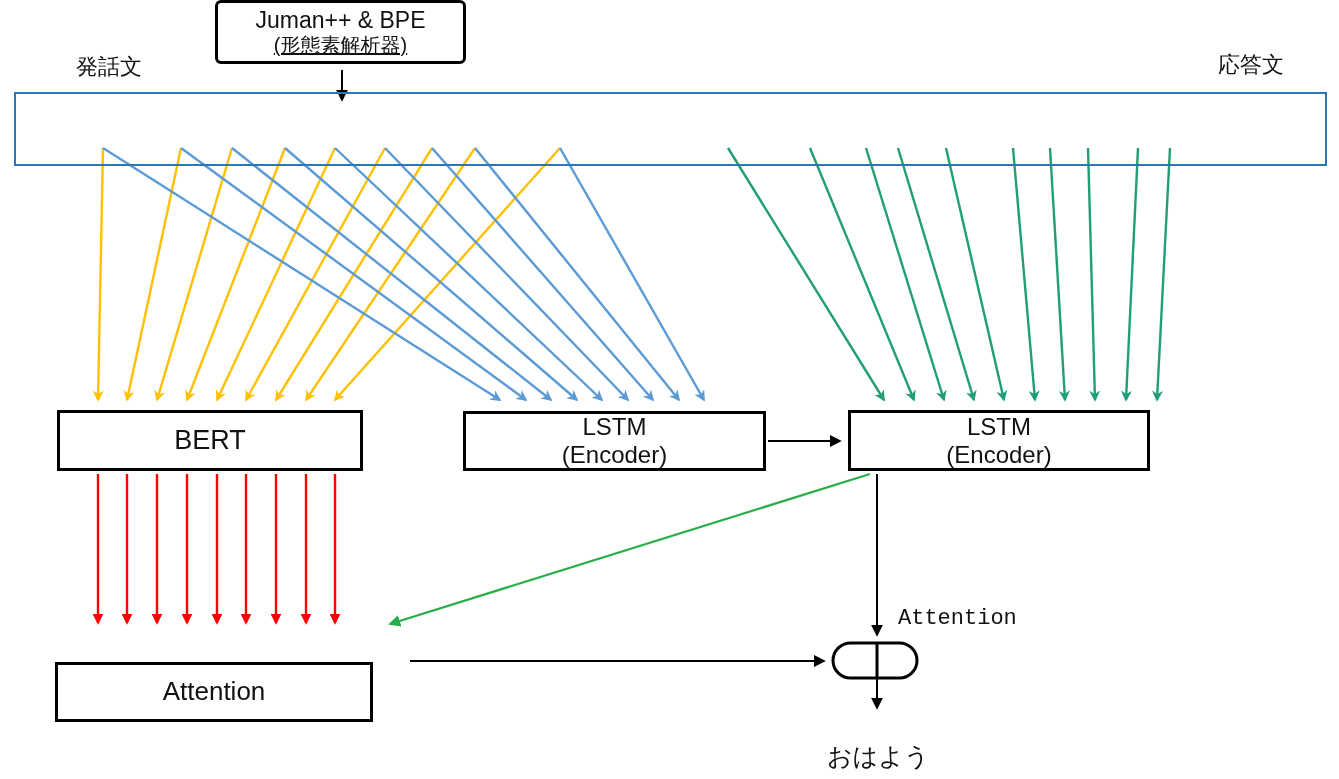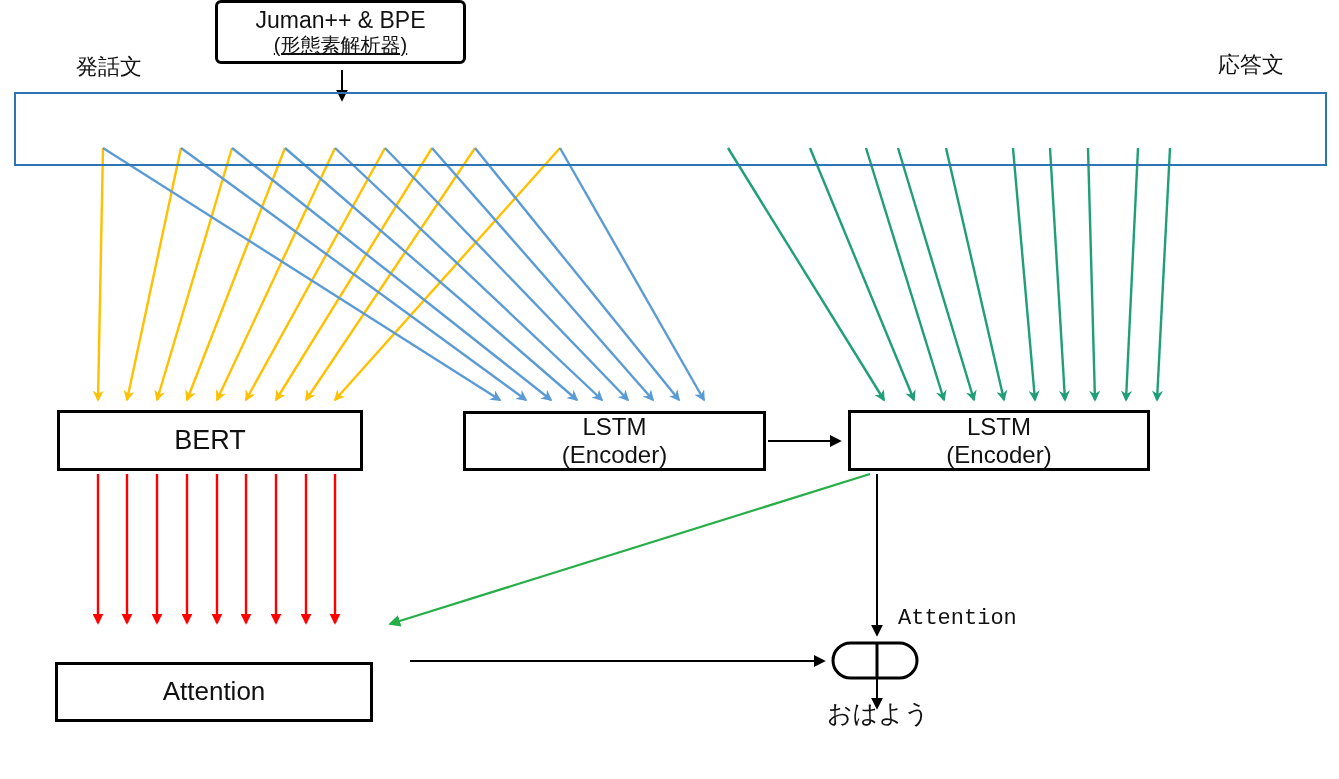--- a/index.html
+++ b/index.html
@@ -39,21 +39,21 @@
   .encoder-box   { left:463px; top:411px; width:303px; height:60px; font-size:24px; }
   .decoder-box   { left:848px; top:410px; width:302px; height:61px; font-size:24px; }
   .attention-box { left:55px;  top:630px; width:318px; height:60px; font-size:26px;margin-top:32px; }
 
   .txt { position:absolute; white-space:nowrap;font-family:Liberation Mono, monospace; }
   .lbl-utterance { left:76px;   top:52px;  font-size:22px; }
   .lbl-response  { left:1218px; top:50px;  font-size:22px; }
   .tokens-left   { left:63px;   top:116px; font-size:24px; }
   .tokens-right  { left:690px;  top:116px; font-size:24px; }
   .lbl-concat    { left:898px;  top:606px; font-size:22px; }
-  .lbl-output    { left:827px;  top:697px; font-size:25px; }
+  .lbl-output    { left:827px;  top:740px; font-size:25px; }
 </style>
 </head>
 <body>
 
 <div class="canvas">
 
   <svg class="layer" viewBox="0 0 1339 779">
     <defs>
       <marker id="mk-yellow" viewBox="0 0 10 10" refX="8.5" refY="5" markerWidth="11" markerHeight="11" orient="auto" markerUnits="userSpaceOnUse">
           <path d="M0,0 L10,5 L0,10 L3,5 Z"></path>

